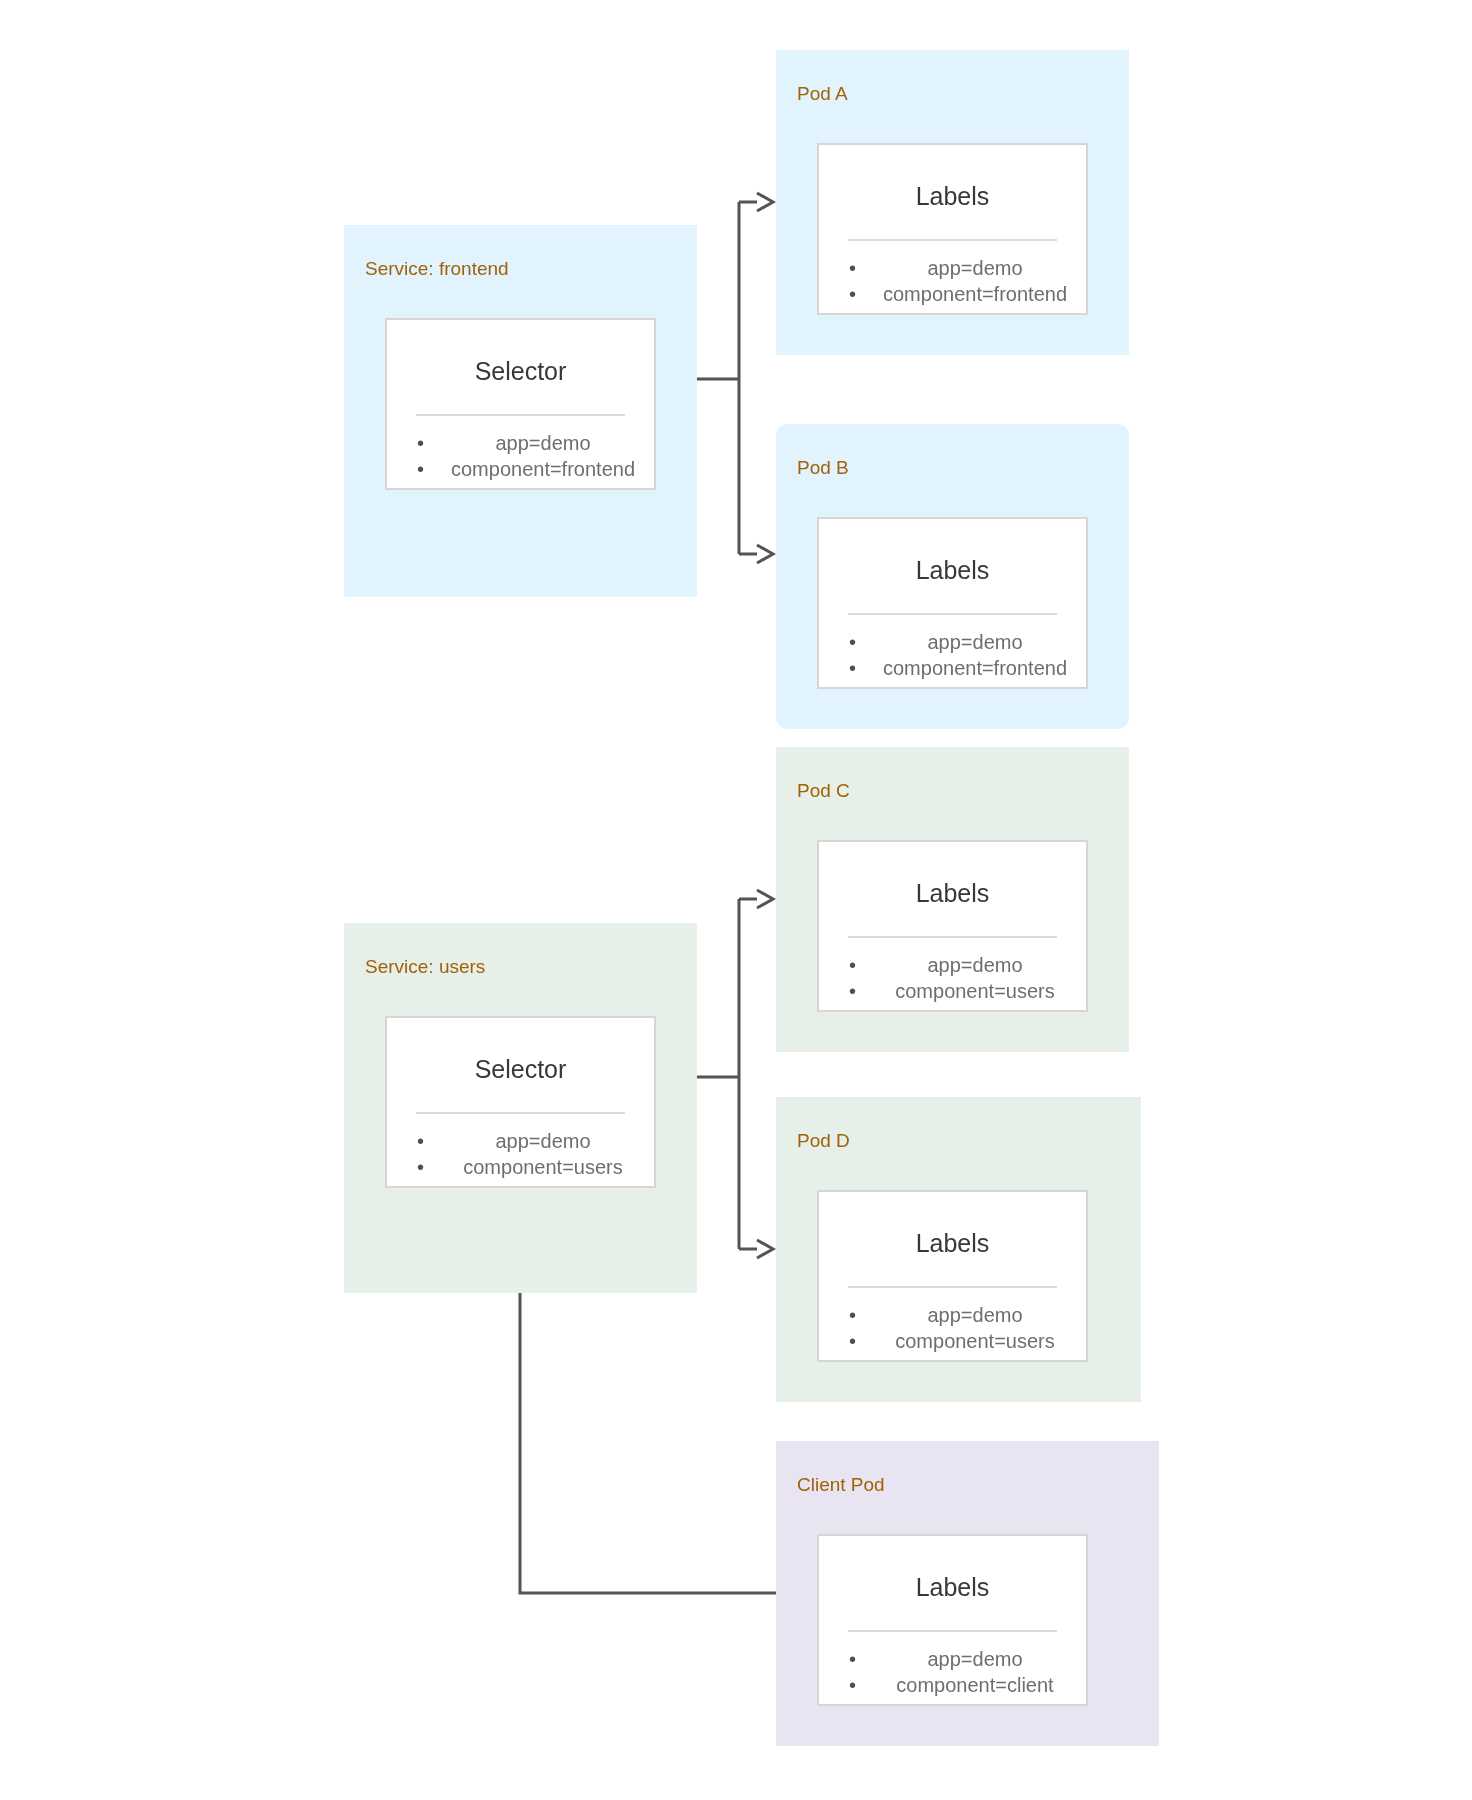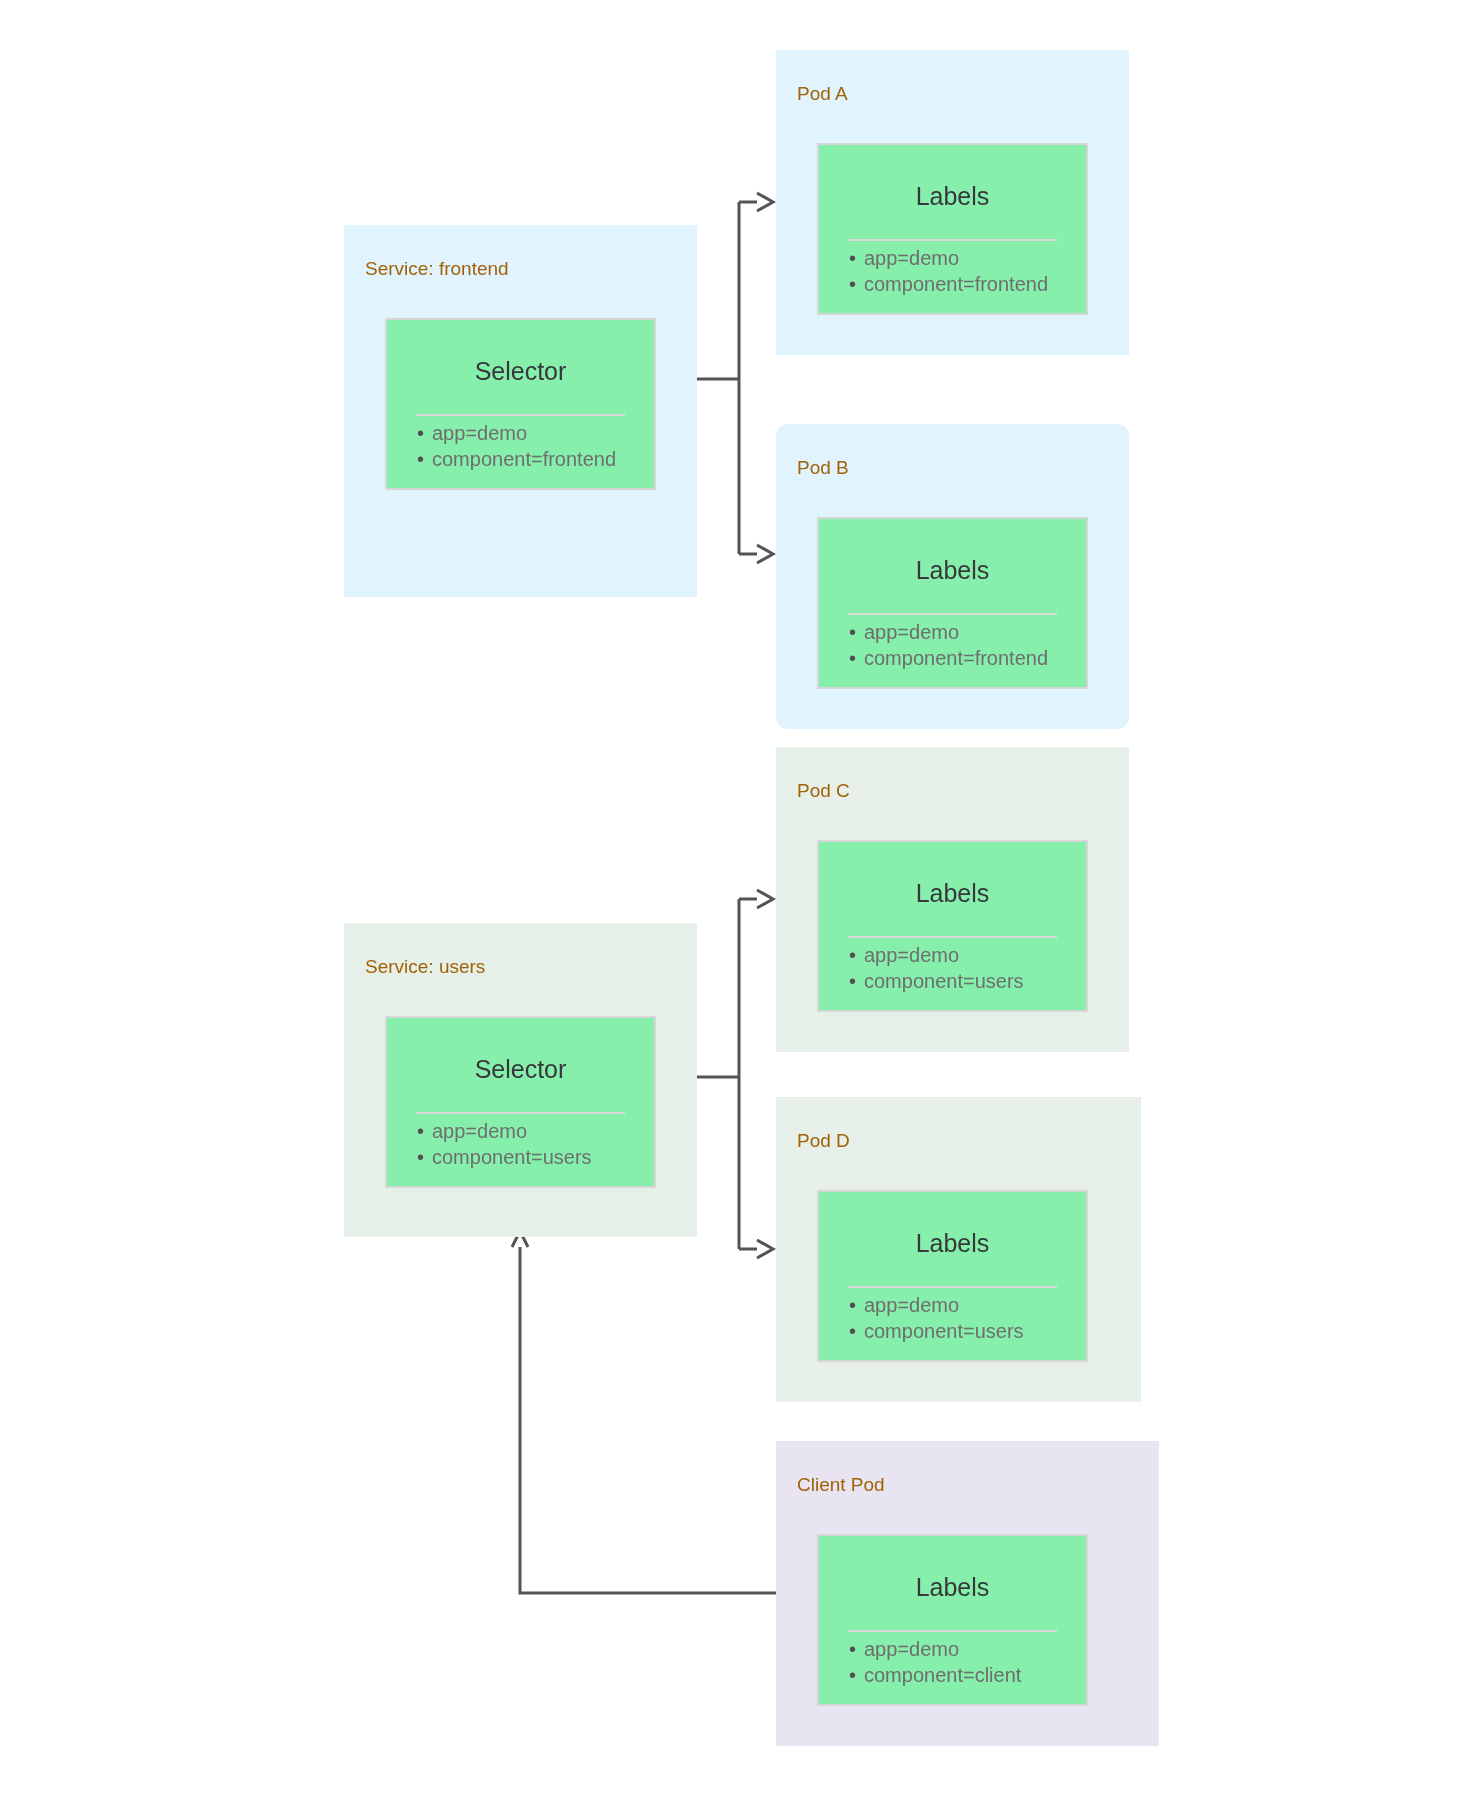--- a/index.html
+++ b/index.html
@@ -11,24 +11,24 @@
 
   .node{position:absolute;width:353px;height:305px;}
   .node.tint-blue{background:#E1F3FD;}
   .node.tint-green{background:#E7EFE9;}
   .node.tint-purple{background:#E9E4F2;padding-left:30px;}
   .node.svc{height:372px;}
 
   .node-title{position:absolute;left:21px;top:33px;font-size:19px;line-height:22px;color:#a16207;}
 
   .card{position:absolute;left:41px;top:93px;width:271px;height:172px;box-sizing:border-box;
-        background:#86efac;border:2px solid #D6D6D6;}
+        background:#ffffff;border:2px solid #D6D6D6;}
   .card-heading{margin-top:38px;text-align:center;font-size:25px;line-height:27px;color:#38383C;}
   .card-divider{width:209px;margin:29px auto 0;border:none;border-top:2px solid #DBDBDB;height:0;}
-  .card-items{margin:4px 0 0;padding:0;list-style:none;}
+  .card-items{margin:14px 0 0;padding:0;list-style:none;text-align:center;}
   .card-items li{position:relative;padding-left:45px;font-size:20px;line-height:26px;color:#6E6E6E;}
   .card-items li::before{content:"\2022";position:absolute;left:30px;top:0;color:#4F4F4F;}
 </style>
 </head>
 <body>
 
 <div class="canvas">
 
   <svg class="connectors" viewBox="0 0 1472 1800" xmlns="http://www.w3.org/2000/svg">
 
@@ -73,21 +73,21 @@
     <div class="card">
       <div class="card-heading">Labels</div>
       <hr class="card-divider">
       <ul class="card-items">
         <li>app=demo</li>
         <li>component=frontend</li>
       </ul>
     </div>
   </section>
 
-  <section class="node svc tint-green" style="left:344px;top:923px;height:314px;">
+  <section class="node svc tint-green" style="left:344px;top:923px;height:370px;">
     <div class="node-title">Service: users</div>
     <div class="card">
       <div class="card-heading">Selector</div>
       <hr class="card-divider">
       <ul class="card-items">
         <li>app=demo</li>
         <li>component=users</li>
       </ul>
     </div>
   </section>

